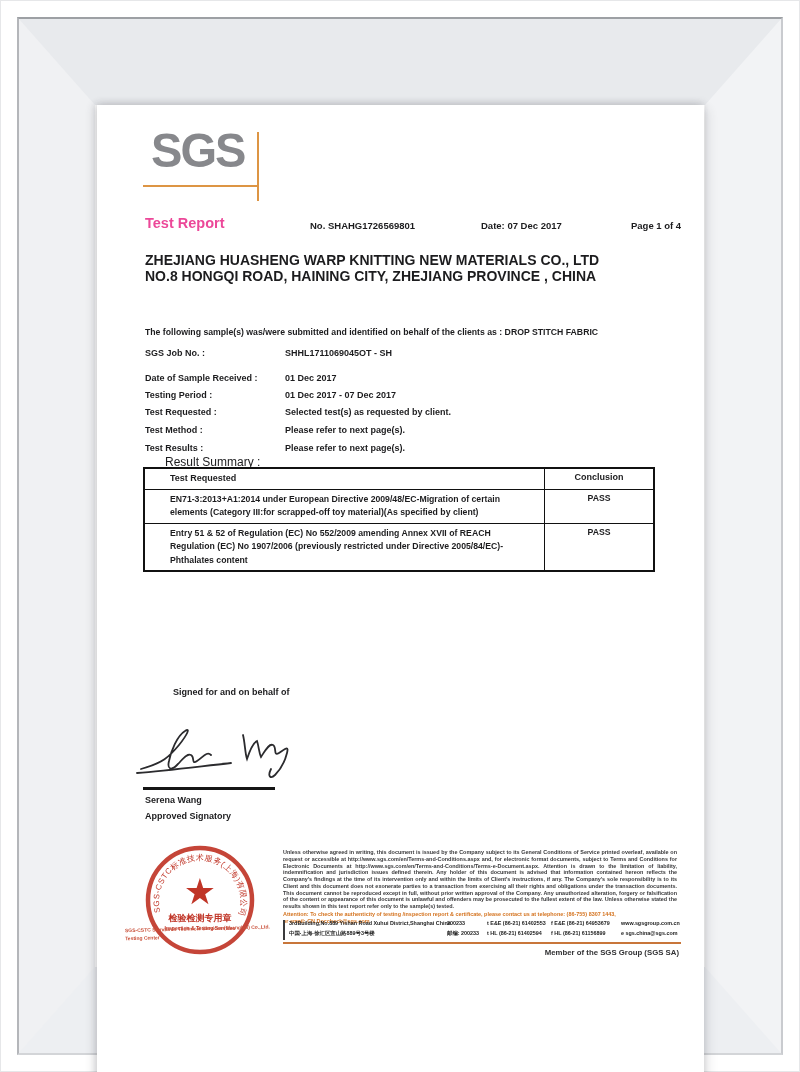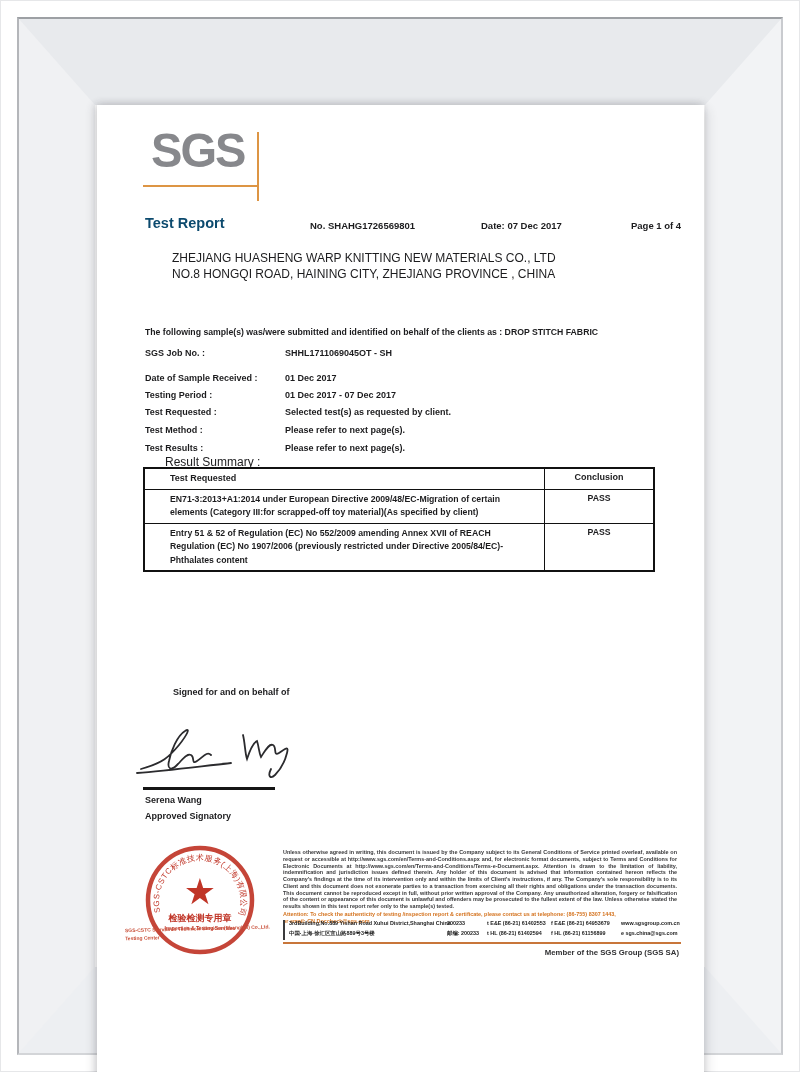--- a/index.html
+++ b/index.html
@@ -16,24 +16,24 @@
   .document{position:absolute;left:97px;top:105px;width:607px;height:977px;background:#ffffff;
     box-shadow:-4px 0 8px rgba(50,50,60,.14),0 -3px 7px rgba(50,50,60,.10),4px 4px 10px rgba(50,50,60,.12);
     color:#1c1c1e;}
   .abs{position:absolute;}
   
   .logo-text{position:absolute;left:54px;top:22px;font-size:48px;font-weight:700;color:#87888c;
     letter-spacing:-2px;transform:scaleX(.98);transform-origin:left top;line-height:1;}
   .logo-hline{position:absolute;left:46px;top:80px;width:116px;height:2px;background:#dd9544;}
   .logo-vline{position:absolute;left:160px;top:27px;width:2px;height:69px;background:#dd9544;}
   
-  .doc-title{position:absolute;left:48px;top:110px;font-size:14.5px;font-weight:700;color:#0c4a6e;}
+  .doc-title{position:absolute;left:48px;top:110px;font-size:14.5px;font-weight:700;color:#ec4899;}
   .hdr-meta{position:absolute;top:115px;font-size:9.5px;font-weight:700;color:#1c1c1e;}
   
-  .t9b{font-size:12px;font-weight:400;color:#1c1c1e;line-height:1.75;margin-left:27px;}
+  .t9b{font-size:14px;font-weight:700;color:#1c1c1e;line-height:1.75;}
   .sample-line{position:absolute;left:48px;top:222px;font-size:8.7px;font-weight:700;color:#1c1c1e;width:540px;}
   .info-row{position:absolute;left:48px;font-size:9px;font-weight:700;color:#1c1c1e;white-space:nowrap;}
   .info-label{display:inline-block;width:140px;}
   .result-summary{position:absolute;left:48px;top:350px;font-size:12px;font-weight:400;padding-left:20px;}
   
   .rs-table{position:absolute;left:46px;top:362px;width:512px;border:2px solid #111;box-sizing:border-box;background:#fff;}
   .rs-row{display:flex;border-top:1.5px solid #111;}
   .rs-row:first-child{border-top:none;}
   .rs-cell-test{width:400px;box-sizing:border-box;border-right:1.5px solid #111;padding:3px 25px;
     font-size:8.7px;font-weight:700;line-height:1.55;color:#1c1c1e;}

